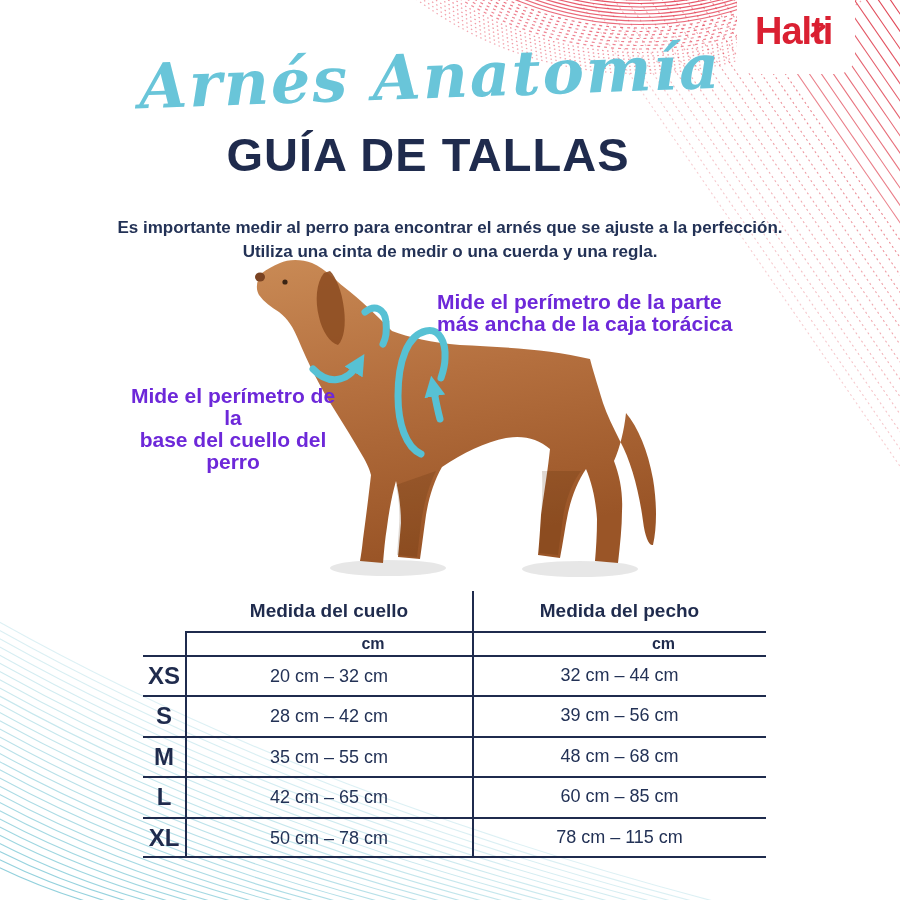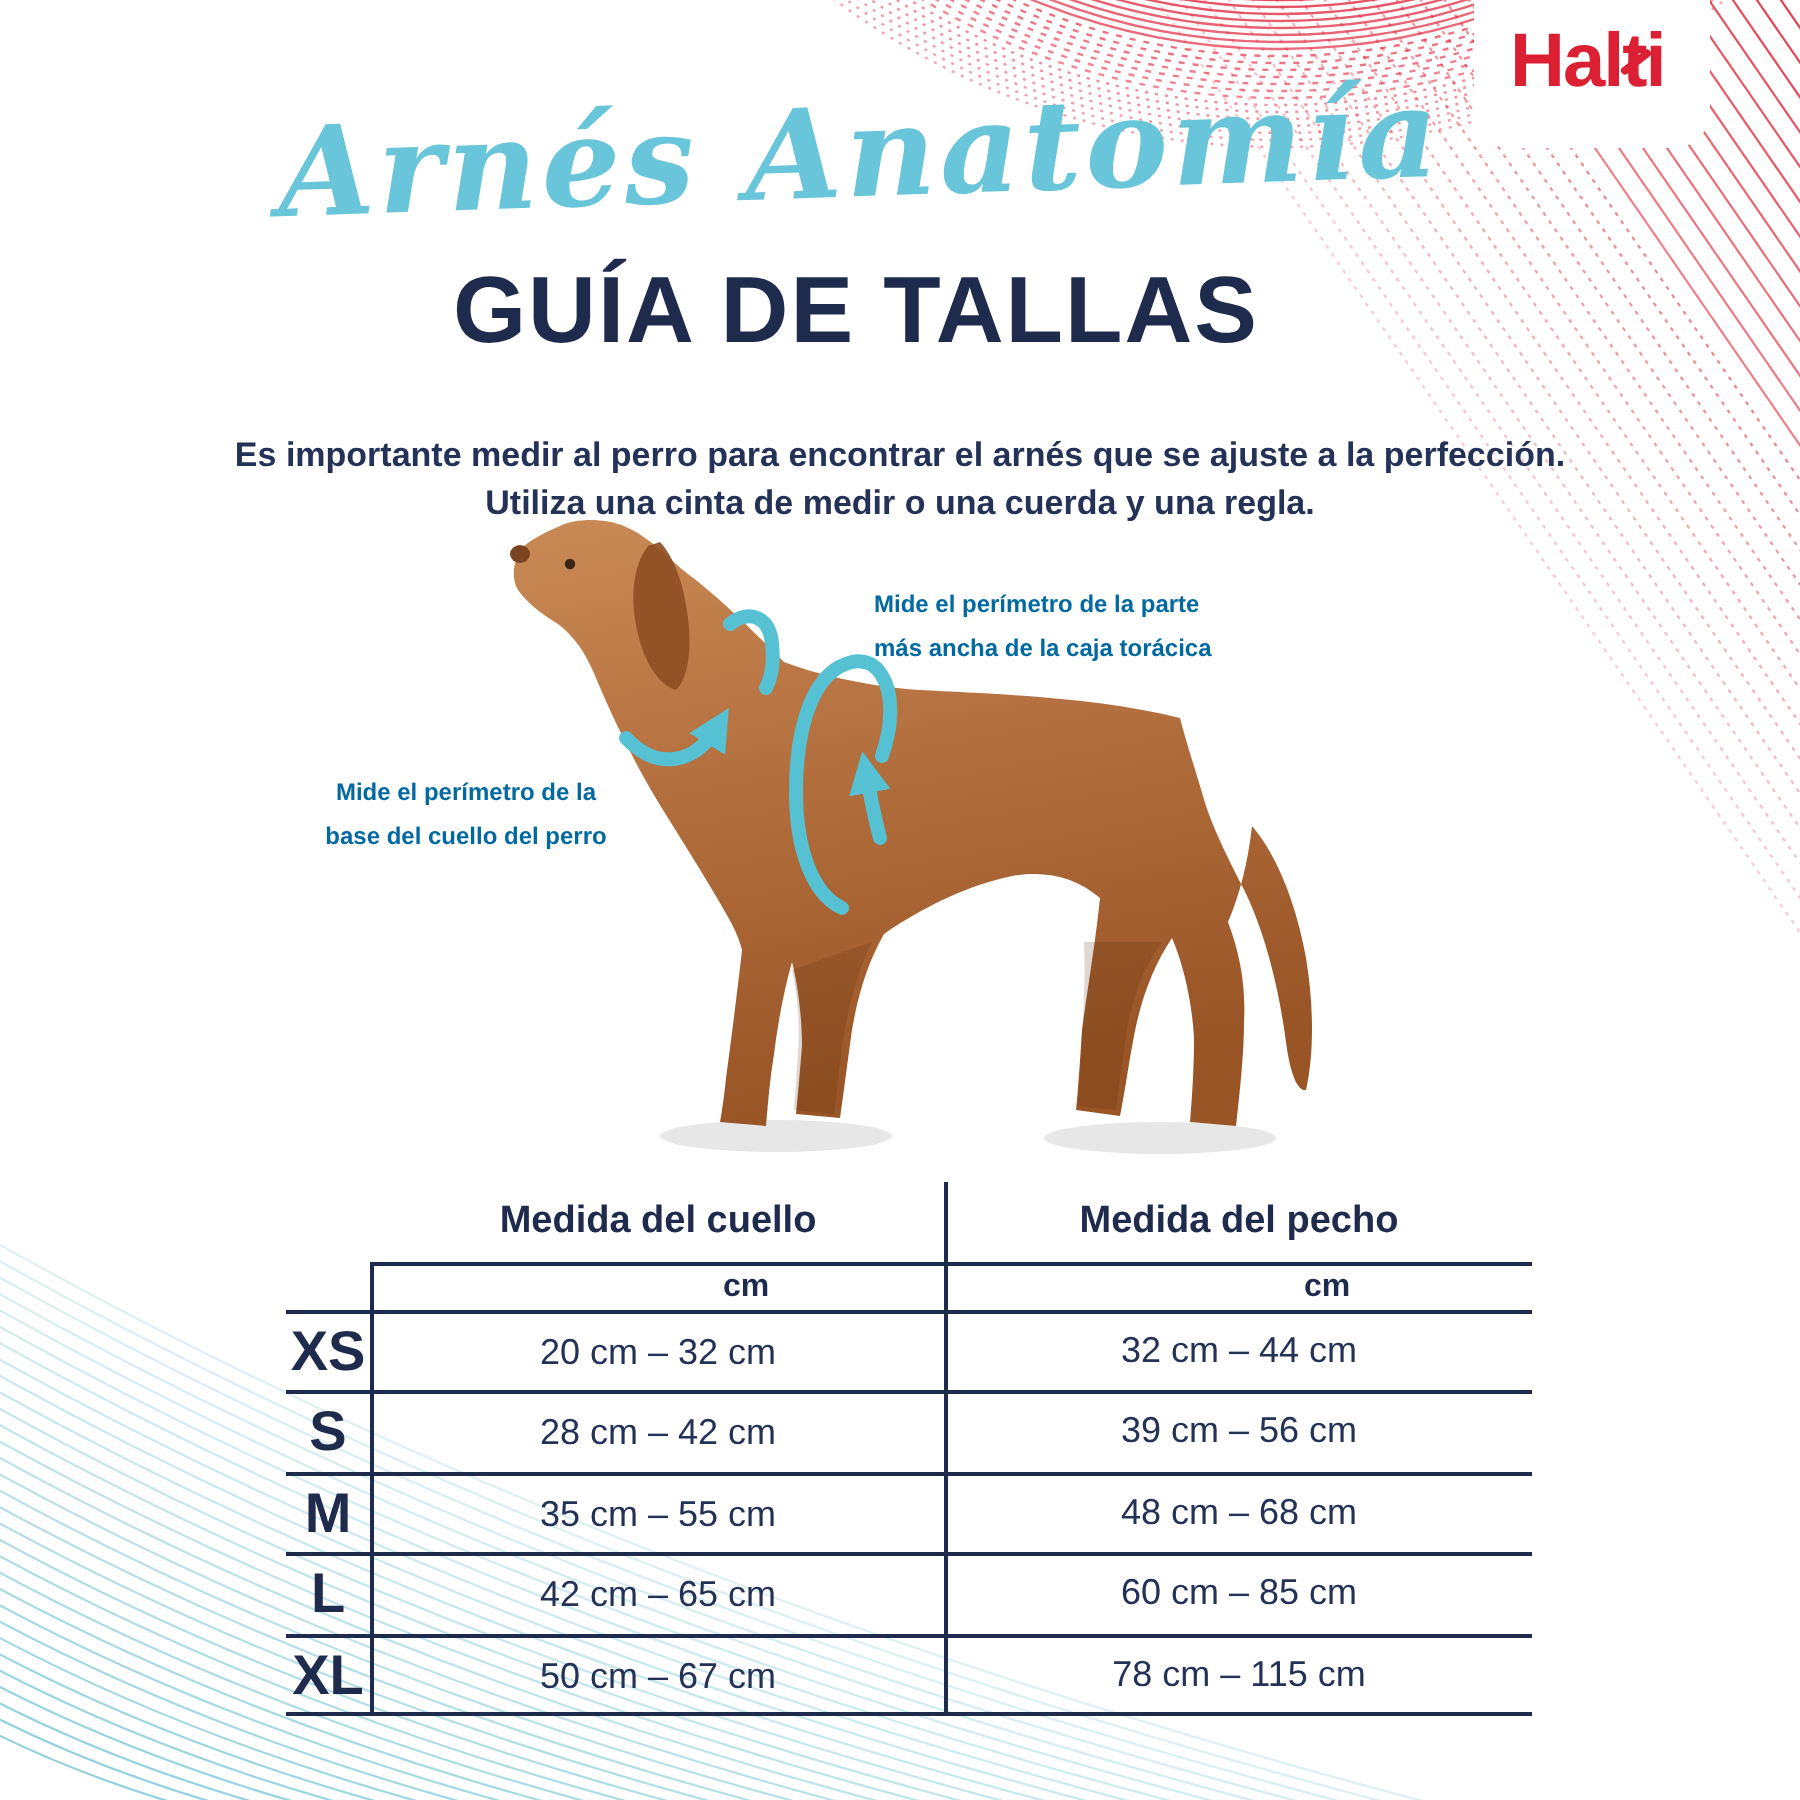--- a/index.html
+++ b/index.html
@@ -20,36 +20,36 @@
                 font-family:"DejaVu Serif",serif;font-style:italic;font-weight:bold;
                 font-size:62px;letter-spacing:2px;color:var(--teal,#69c5d9);
                 transform:rotate(-2deg);z-index:2;}
   .main-title{position:absolute;left:0;top:127px;width:856px;text-align:center;
               font-size:47px;font-weight:bold;letter-spacing:1px;z-index:2;}
   .intro{position:absolute;left:0;top:196px;width:900px;text-align:center;
          font-size:17px;font-weight:bold;line-height:24px;color:#233256;margin-top:20px;}
 
   
   .figure{position:absolute;left:140px;top:255px;width:620px;height:345px;}
-  .note{position:absolute;font-size:12px;font-weight:bold;line-height:22px;color:#0369a1;z-index:2;}
+  .note{position:absolute;font-size:21px;font-weight:bold;line-height:22px;color:#6d28d9;z-index:2;}
   .note-chest{left:437px;top:291px;text-align:left;}
   .note-neck{left:126px;top:385px;width:214px;text-align:center;}
   .note span{display:block;}
 
   
   .table{position:absolute;left:143px;top:591px;width:623px;height:269px;z-index:2;}
   .tline{position:absolute;background:var(--navy,#1f2b4d);}
   .v1{left:329px;top:0;width:2px;height:267px;}
   .v2{left:42px;top:40px;width:2px;height:227px;}
   .h1{left:42px;top:40px;width:581px;height:2px;}
   .hfull{left:0;width:623px;height:2px;}
   .h2{top:64px;} .h3{top:104px;} .h4{top:145px;} .h5{top:185px;} .h6{top:226px;} .h7{top:265px;}
   .cell{position:absolute;display:flex;align-items:center;justify-content:center;}
   .serif{font-family:Liberation Sans, sans-serif;font-weight:bold;}
-  .th{font-size:19px;} .cmu{font-size:16px;padding-left:44px;} .sz{font-size:28px;}
+  .th{font-size:19px;} .cmu{font-size:16px;padding-left:44px;} .sz{font-size:24px;}
   .val{font-size:18px;font-weight:normal;color:#233256;}
   .th1{left:42px;top:1px;width:288px;height:38px;}
   .th2{left:330px;top:1px;width:293px;height:38px;}
   .cm1{left:42px;top:41px;width:288px;height:23px;}
   .cm2{left:330px;top:41px;width:293px;height:23px;}
   .c-size{left:0;width:42px;height:38px;}
   .c-neck{left:44px;width:284px;height:38px;}
   .c-chest{left:332px;width:289px;height:36px;}
   .r0{top:66px;} .r1{top:106px;} .r2{top:147px;} .r3{top:187px;} .r4{top:228px;}
 </style>
@@ -269,16 +269,16 @@
 
     <div class="cell serif sz r2 c-size">M</div>
     <div class="cell val r2 c-neck">35 cm – 55 cm</div>
     <div class="cell val r2 c-chest">48 cm – 68 cm</div>
 
     <div class="cell serif sz r3 c-size">L</div>
     <div class="cell val r3 c-neck">42 cm – 65 cm</div>
     <div class="cell val r3 c-chest">60 cm – 85 cm</div>
 
     <div class="cell serif sz r4 c-size">XL</div>
-    <div class="cell val r4 c-neck">50 cm – 67 cm</div>
+    <div class="cell val r4 c-neck">50 cm – 78 cm</div>
     <div class="cell val r4 c-chest">78 cm – 115 cm</div>
   </div>
 </div>
 
 </body></html>

